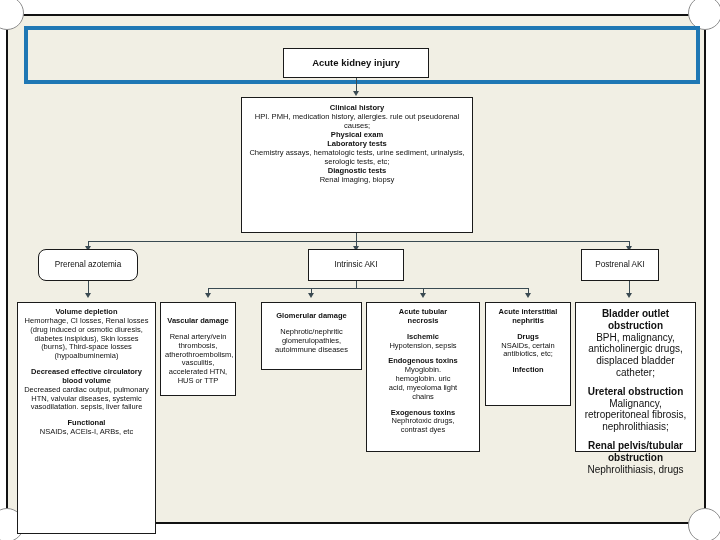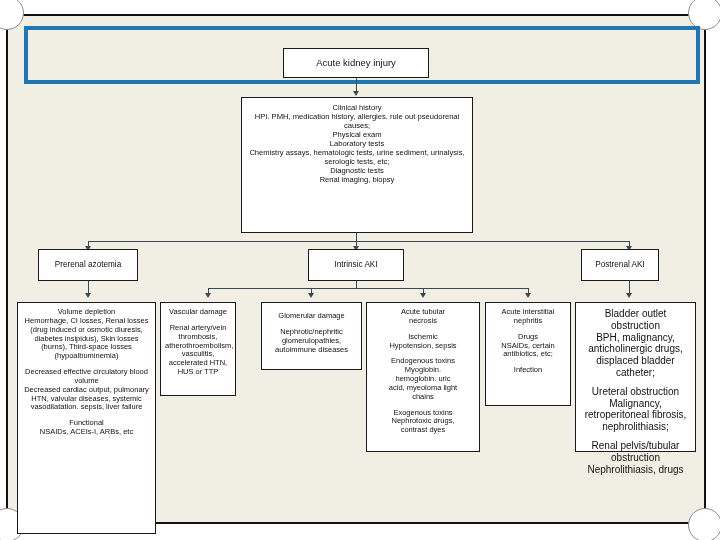--- a/index.html
+++ b/index.html
@@ -67,60 +67,60 @@
   .fbox {
     position: absolute;
     background: #ffffff;
     border: 1px solid #1a1a1a;
     box-sizing: border-box;
     text-align: center;
     color: #111111;
     line-height: 1.18;
   }
   .fbox .hd {
-    font-weight: normal;
+    font-weight: bold;
     display: block;
   }
   .fbox .bd {
     display: block;
   }
   .gap { display: block; height: 7px; }
 
   
   #box-aki {
     left: 275px; top: 32px; width: 146px; height: 30px;
     font-size: 9.5px; font-weight: bold;
     display: flex; align-items: center; justify-content: center;
   }
   #box-workup {
     left: 233px; top: 81px; width: 232px; height: 136px;
     font-size: 7.6px; padding: 6px 6px;
   }
   #box-prerenal {
     left: 30px; top: 233px; width: 100px; height: 32px;
     font-size: 8.2px;
-    display: flex; align-items: center; justify-content: center;
+    display: flex; align-items: center; justify-content: center; border-radius: 8px;
   }
   #box-intrinsic {
     left: 300px; top: 233px; width: 96px; height: 32px;
     font-size: 8.2px;
     display: flex; align-items: center; justify-content: center;
   }
   #box-postrenal {
     left: 573px; top: 233px; width: 78px; height: 32px;
     font-size: 8.2px;
     display: flex; align-items: center; justify-content: center;
   }
   #box-volume {
     left: 9px; top: 286px; width: 139px; height: 232px;
     font-size: 7.5px; padding: 5px 4px;
   }
   #box-vascular {
     left: 152px; top: 286px; width: 76px; height: 94px;
-    font-size: 7.5px; padding: 5px 4px;
+    font-size: 7.5px; padding: 14px 4px;
   }
   #box-glomerular {
     left: 253px; top: 286px; width: 101px; height: 68px;
     font-size: 7.5px; padding: 9px 4px;
   }
   #box-atn {
     left: 358px; top: 286px; width: 114px; height: 150px;
     font-size: 7.5px; padding: 5px 20px;
   }
   #box-ain {

